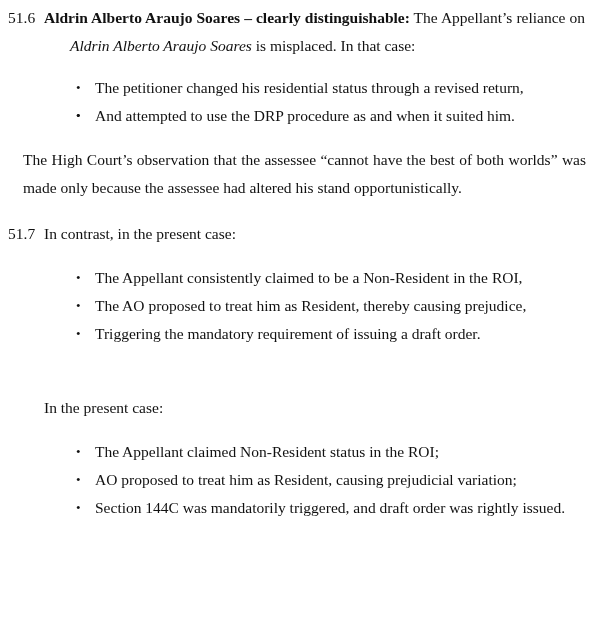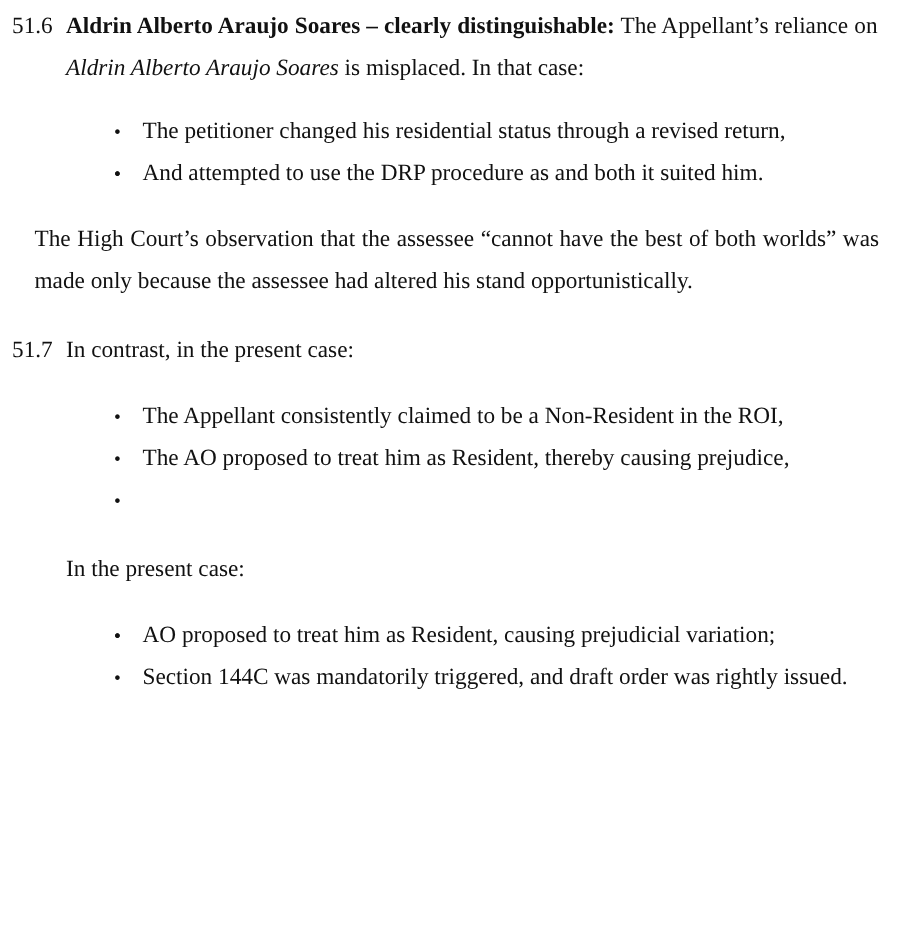--- a/index.html
+++ b/index.html
@@ -80,72 +80,72 @@
     font-size: 13px;
   }
   .sp-12 { height: 12px; }
   .sp-14 { height: 14px; }
   .sp-16 { height: 16px; }
   .sp-18 { height: 18px; }
 
   .top-pad { height: 4px; }
 
   b, strong { font-weight: bold; }
-  i, em { font-style: italic; }
+  i, em { font-style: italic; margin-left: 26px; }
 </style>
 </head>
 <body>
 
 <div id="page">
 
   <div class="top-pad"></div>
 
   <section class="clause">
     <span class="clause-num">51.6</span>
     <p class="para in-clause"><b>Aldrin Alberto Araujo Soares – clearly distinguishable:</b><span> The Appellant’s reliance on </span><i>Aldrin Alberto Araujo Soares</i><span> is misplaced. In that case:</span></p>
   </section>
 
   <div class="sp-14"></div>
 
   <ul class="bullets">
     <li><span class="dot">•</span><span>The petitioner changed his residential status through a revised return,</span></li>
     <li><span class="dot">•</span></li>
-    <li><span class="dot">•</span><span>And attempted to use the DRP procedure as and both it suited him.</span></li>
+    <li><span class="dot">•</span><span>And attempted to use the DRP procedure as and when it suited him.</span></li>
   </ul>
 
   <div class="sp-16"></div>
 
   <p class="para tight-right">The High Court’s observation that the assessee “cannot have the best of both worlds” was made only because the assessee had altered his stand opportunistically.</p>
 
   <div class="sp-18"></div>
 
   <section class="clause">
     <span class="clause-num">51.7</span>
     <p class="para in-clause">In contrast, in the present case:</p>
   </section>
 
   <div class="sp-16"></div>
 
   <ul class="bullets">
     <li><span class="dot">•</span><span>The Appellant consistently claimed to be a Non-Resident in the ROI,</span></li>
     <li><span class="dot">•</span><span>The AO proposed to treat him as Resident, thereby causing prejudice,</span></li>
-    <li><span class="dot">•</span></li>
+    <li><span class="dot">•</span><span>Triggering the mandatory requirement of issuing a draft order.</span></li>
   </ul>
 
   <div class="sp-16"></div>
 
 
   <div class="sp-18"></div>
 
 
   <div class="sp-12"></div>
 
   <p class="para">In the present case:</p>
 
   <div class="sp-16"></div>
 
   <ul class="bullets">
-    <li><span class="dot">•</span></li>
+    <li><span class="dot">•</span><span>The Appellant claimed Non-Resident status in the ROI;</span></li>
     <li><span class="dot">•</span><span>AO proposed to treat him as Resident, causing prejudicial variation;</span></li>
     <li><span class="dot">•</span><span>Section 144C was mandatorily triggered, and draft order was rightly issued.</span></li>
   </ul>
 
 </div>
 
 </body></html>

